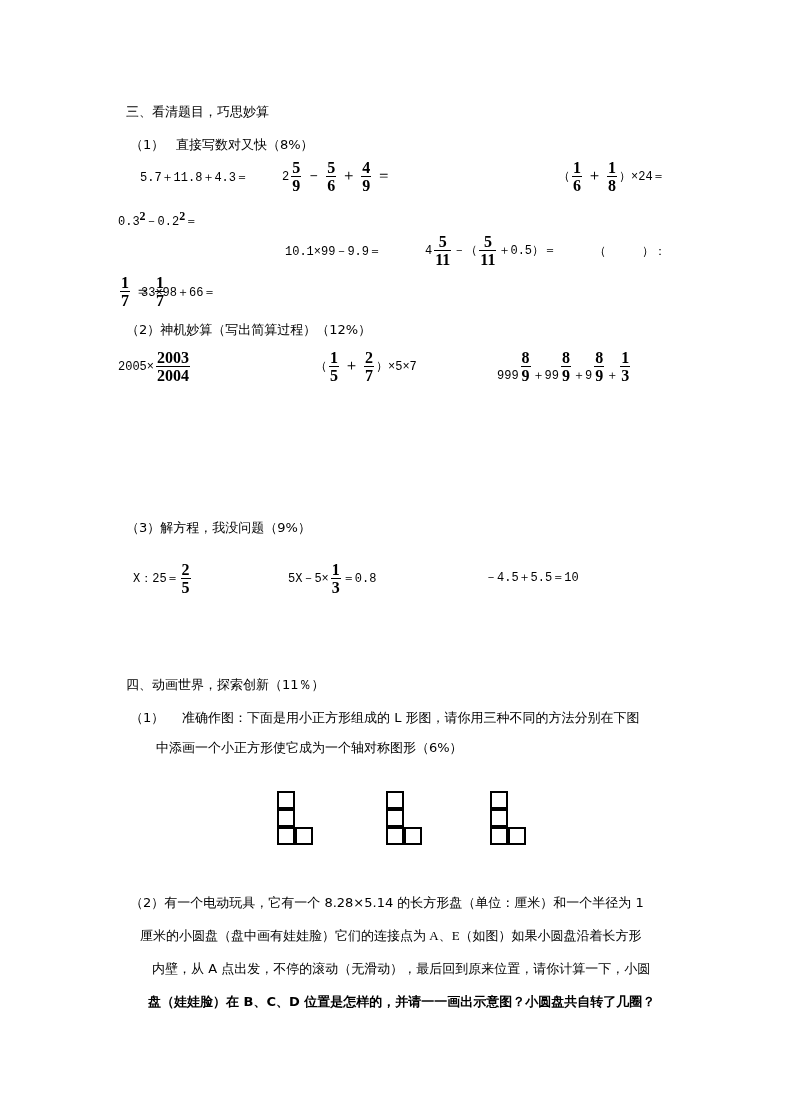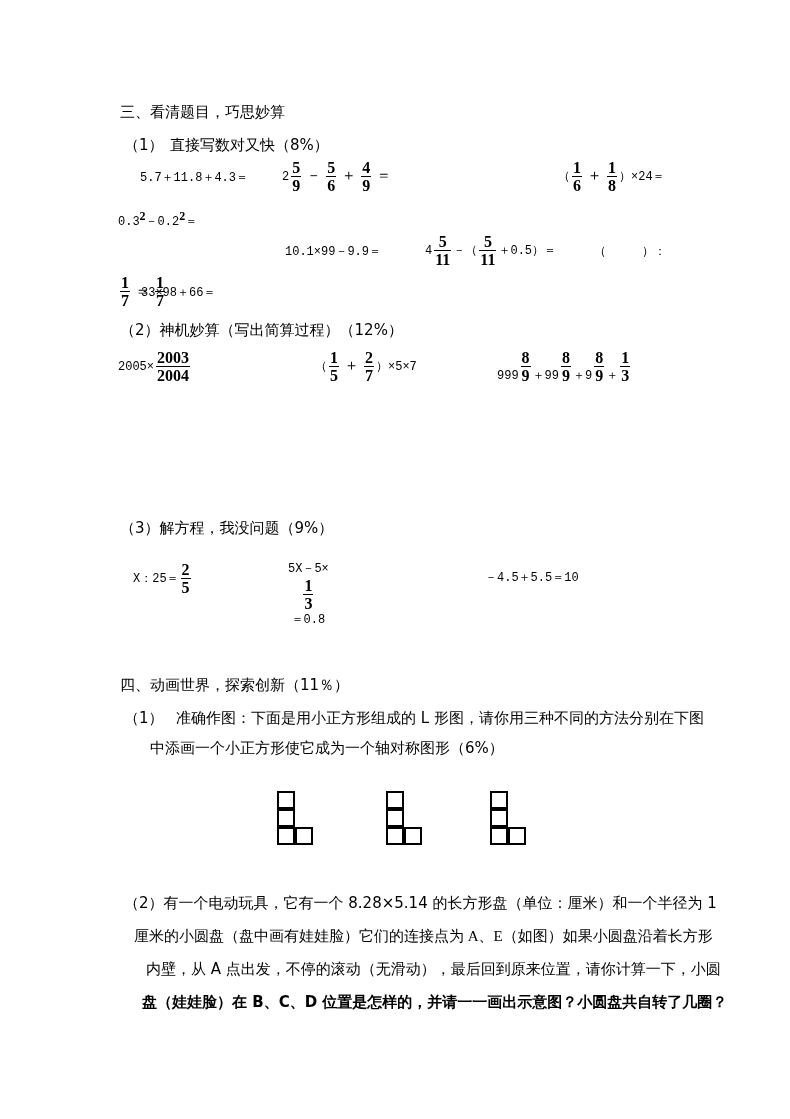--- a/index.html
+++ b/index.html
@@ -1,19 +1,19 @@
 <!DOCTYPE html>
 <html><head>
 <meta charset="utf-8">
 <style>
   html, body { margin:0; padding:0; background:#ffffff; }
   body { width:790px; height:1119px; position:relative; overflow:hidden;
          font-family:"DejaVu Sans", sans-serif; color:#000; }
   .abs { position:absolute; white-space:nowrap; }
-  .cn { font-size:15px; line-height:16px; }
+  .cn { font-size:13px; line-height:16px;margin-left:6px; }
   .m { font-family:"Liberation Mono", "DejaVu Sans Mono", monospace; font-size:12px; line-height:16px; }
   .frac { display:inline-block; vertical-align:middle; text-align:center;
           font-family:"Liberation Serif", serif; font-weight:bold; font-size:16px; line-height:17px; margin:0 2px; }
   .frac .num { display:block; border-bottom:1px solid #000; padding:0 1px; }
   .frac .den { display:block; padding:0 1px; }
   .expr { display:flex; align-items:center; white-space:nowrap; }
   .op { font-size:15px; margin:0 3px; }
   sup.b { font-weight:bold; font-family:"Liberation Serif", serif; font-size:12px; }
   .sq { position:absolute; width:18px; height:18px; border:2px solid #000; box-sizing:border-box; }
 </style>
@@ -145,21 +145,21 @@
 <div class="abs cn" style="left:120px;top:520px;">（3）解方程，我没问题（9%）</div>
 
 <div class="abs expr m" style="left:133px;top:561px;">
   <span>X：25＝</span>
   <span class="frac">
       <span class="num">2</span>
       <span class="den">5</span>
     </span>
 </div>
 
-<div class="abs expr m" style="left:288px;top:561px;flex-direction:column;">
+<div class="abs expr m" style="left:288px;top:561px;">
   <span>5X－5×</span>
   <span class="frac">
       <span class="num">1</span>
       <span class="den">3</span>
     </span>
   <span>＝0.8</span>
 </div>
 
 <div class="abs m" style="left:485px;top:570px;">－4.5＋5.5＝10</div>
 

